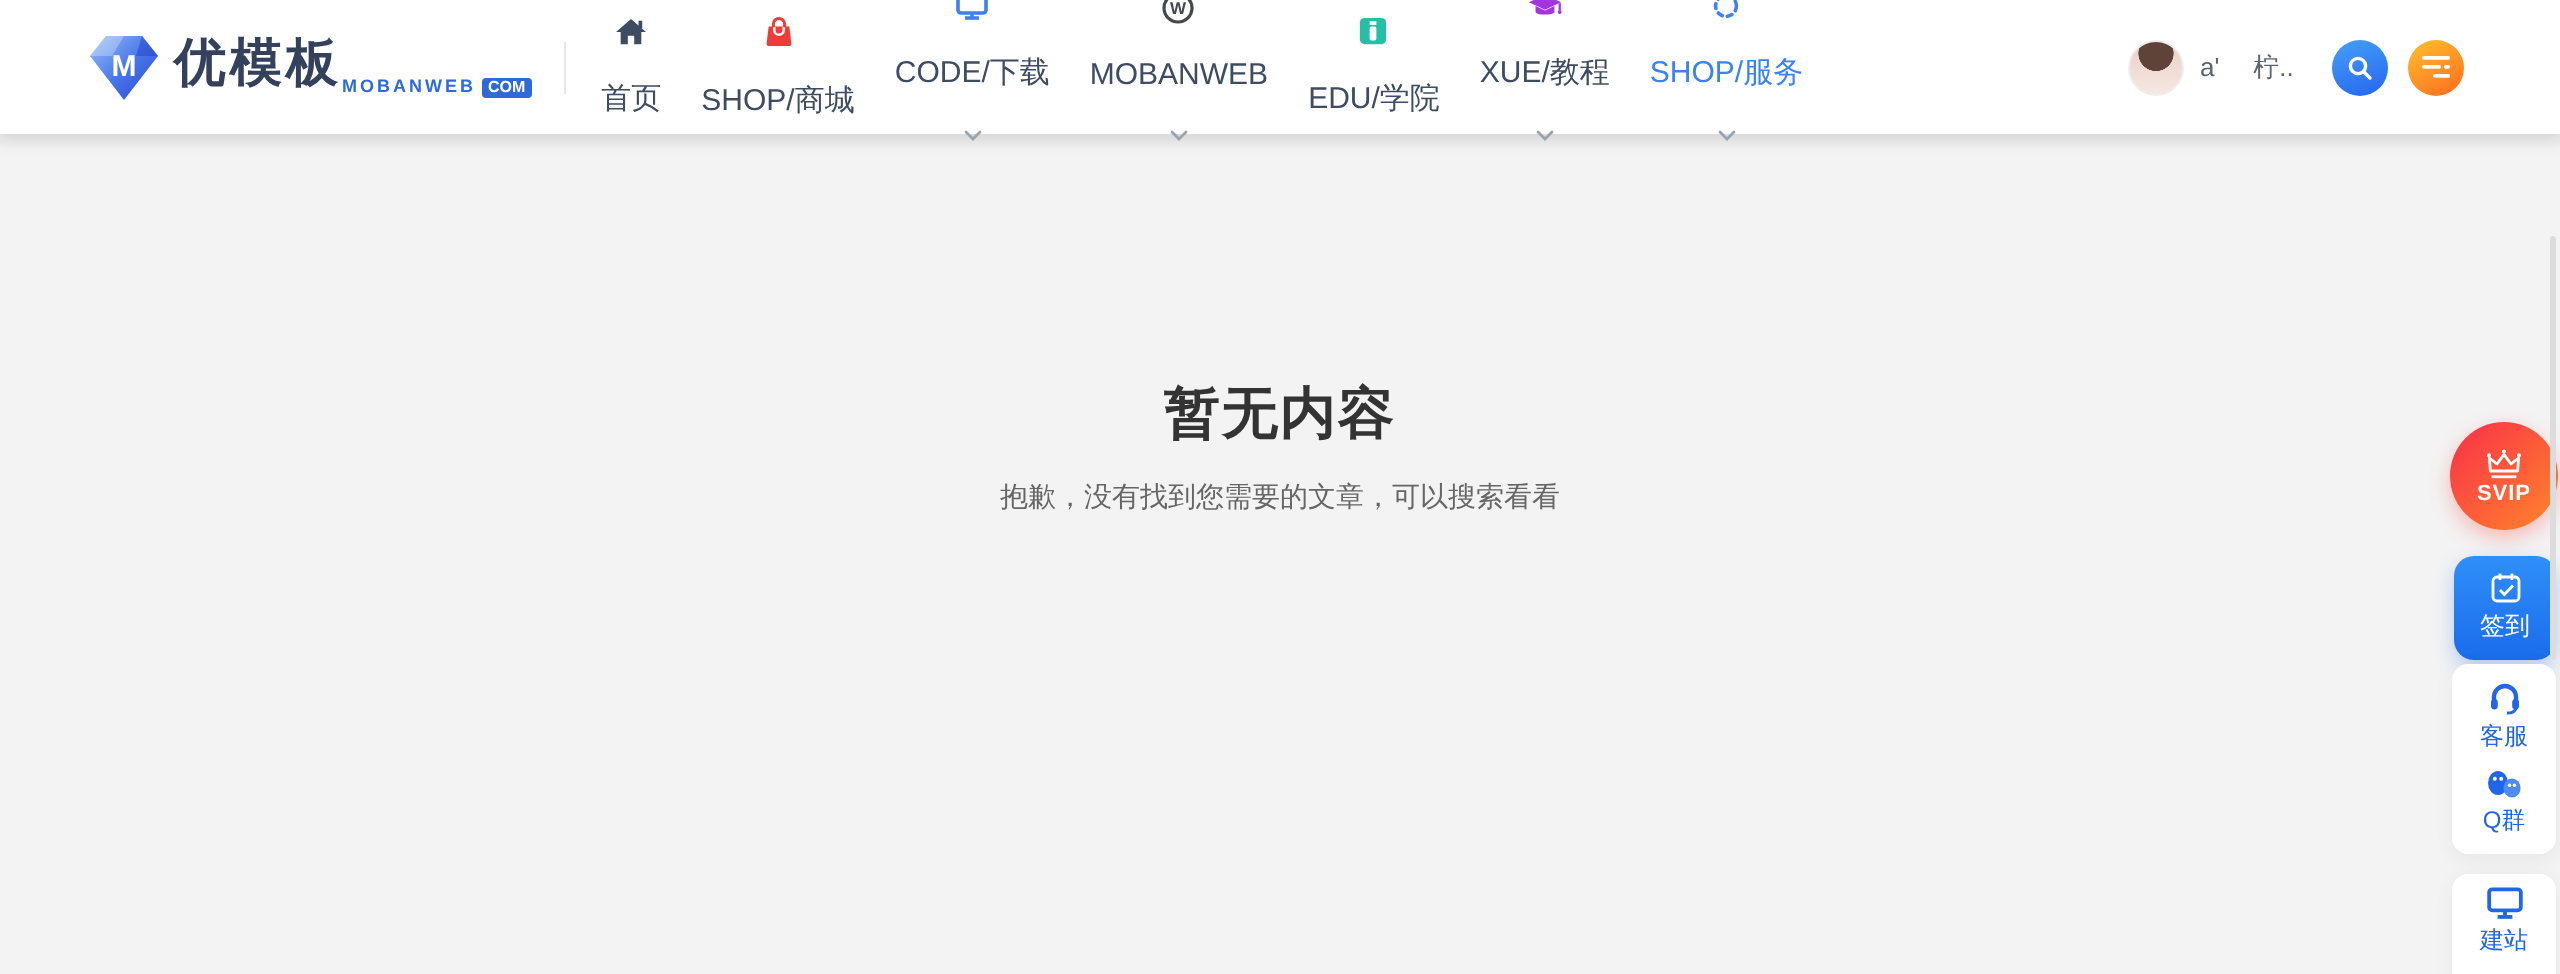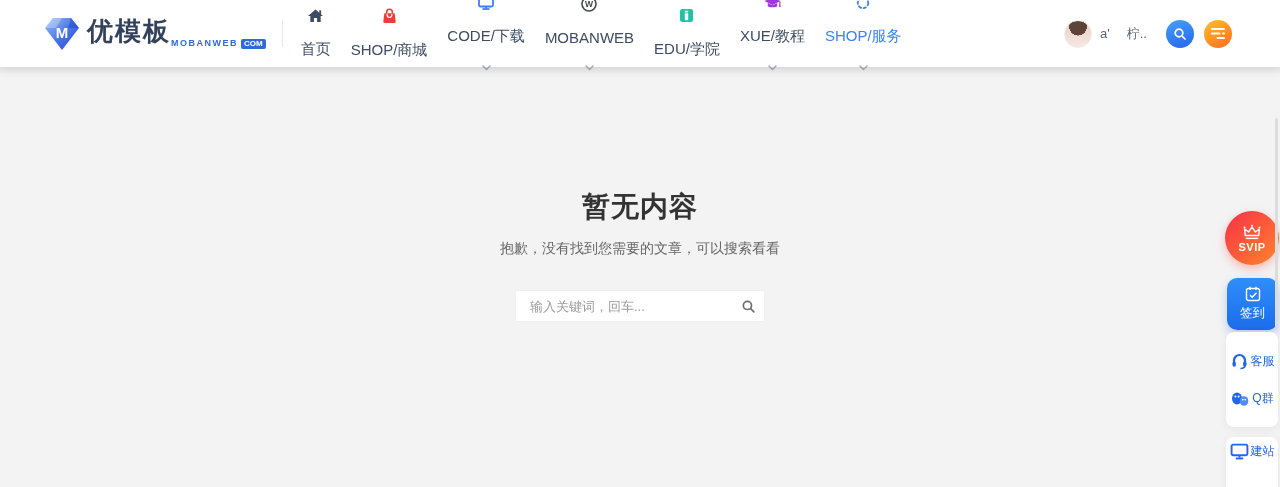--- a/index.html
+++ b/index.html
@@ -72,21 +72,21 @@
     color:#fff; cursor:pointer; box-shadow:0 4px 10px rgba(40,110,235,0.3);
   }
   .checkin-label { font-size:12.5px; }
   .side-card {
     background:#fff; border-radius:8px; width:52px; left:1226px;
     box-shadow:0 2px 10px rgba(0,0,0,0.06);
     display:flex; flex-direction:column; align-items:center;
   }
   .card-1 { top:332px; height:95px; justify-content:space-evenly; }
   .card-2 { top:437px; height:75px; padding-top:6px; }
-  .side-item { display:flex; flex-direction:row; align-items:center; gap:2px; cursor:pointer; }
+  .side-item { display:flex; flex-direction:column; align-items:center; gap:2px; cursor:pointer; }
   .side-item-label { font-size:12px; color:#2166e8; }
   
   .scroll-thumb { position:absolute; left:1275px; top:118px; width:3px; height:212px; background:#dcdcdc; border-radius:2px; z-index:9; }
 </style>
 </head>
 <body>
 
 <div class="header">
   <div class="logo">
     <svg width="34" height="32" viewBox="0 0 34 32">
@@ -196,29 +196,20 @@
         <rect x="12" y="5.5" width="3" height="1.9" rx="0.9" fill="#fff"></rect>
         <rect x="6.5" y="10" width="8.5" height="1.9" rx="0.9" fill="#fff"></rect>
       </svg>
     </button>
   </div>
 </div>
 
 <div class="main">
   <h1 class="empty-title">暂无内容</h1>
   <p class="empty-sub">抱歉，没有找到您需要的文章，可以搜索看看</p>
-  <div class="searchbox">
-    <input type="text" placeholder="输入关键词，回车..." style="">
-    <button class="go">
-      <svg width="15" height="15" viewBox="0 0 14 14">
-        <circle cx="6" cy="6" r="3.8" fill="none" stroke="#6f6f6f" stroke-width="1.6"></circle>
-        <line x1="9" y1="9" x2="12" y2="12" stroke="#6f6f6f" stroke-width="1.6" stroke-linecap="round"></line>
-      </svg>
-    </button>
-  </div>
 </div>
 
 <div class="widget svip-btn">
   <svg width="20" height="16" viewBox="0 0 20 16">
     <path d="M3.2 11.5 L2.7 5 L6.5 8 L10 3.2 L13.5 8 L17.3 5 L16.8 11.5 Z" fill="none" stroke="#fff" stroke-width="1.4" stroke-linejoin="round"></path>
     <circle cx="2.5" cy="3.6" r="1" fill="#fff"></circle>
       <circle cx="10" cy="1.8" r="1" fill="#fff"></circle>
       <circle cx="17.5" cy="3.6" r="1" fill="#fff"></circle>
     <line x1="3.8" y1="14.4" x2="16.2" y2="14.4" stroke="#fff" stroke-width="1.4"></line>
   </svg>

